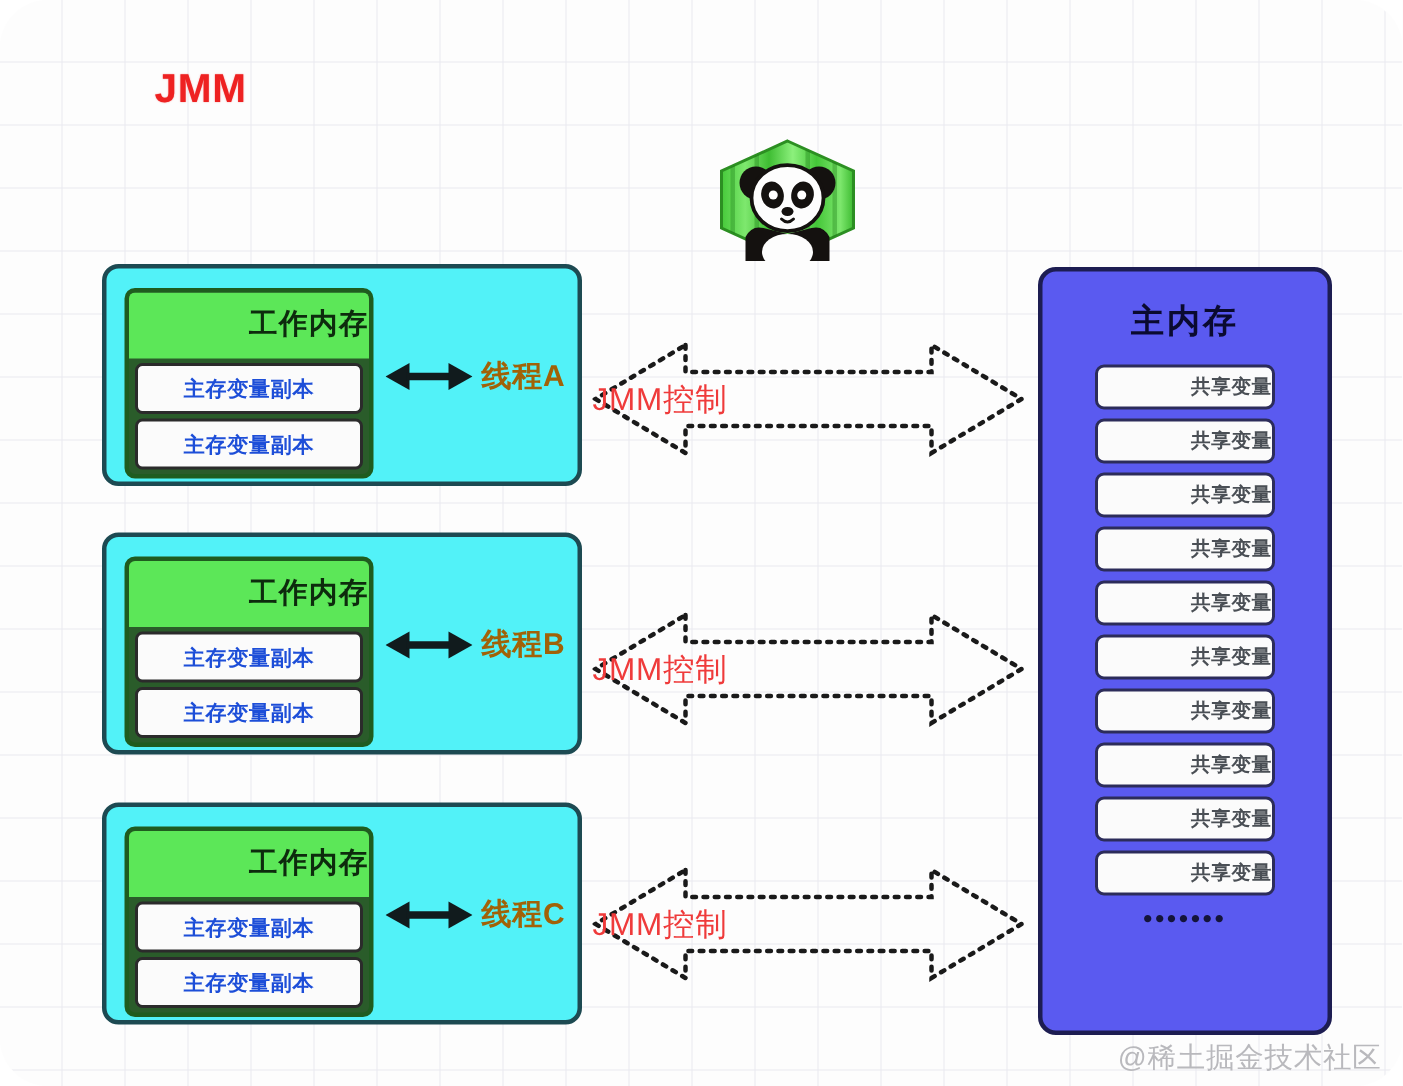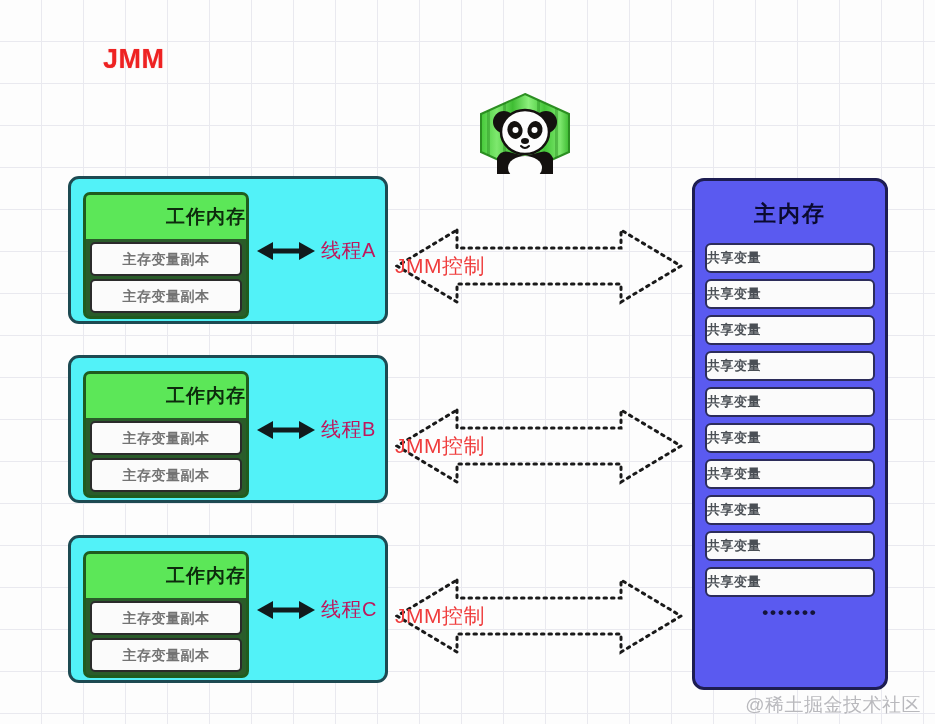--- a/index.html
+++ b/index.html
@@ -18,20 +18,21 @@
     position: relative;
     width: 935px;
     height: 724px;
     background-color: #fdfdfd;
     background-image:
       linear-gradient(to right, #e9e9ef 1px, transparent 1px),
       linear-gradient(to bottom, #e9e9ef 1px, transparent 1px);
     background-size: 42px 42px;
     background-position: -1px -1px;
     overflow: hidden;
+    border-radius: 32px;
   }
 
   
   #jmm-title {
     position: absolute;
     left: 103px;
     top: 44px;
     font-size: 27px;
     font-weight: bold;
     color: #ee2222;
@@ -85,41 +86,41 @@
     letter-spacing: 1px;
   }
   .copy-row {
     height: 30px;
     line-height: 30px;
     margin: 3px 4px;
     text-align: center;
     background: #fbfbfb;
     border: 2px solid #2b2b2b;
     border-radius: 5px;
-    color: #737373;
+    color: #1d4ed8;
     font-size: 14px;
     font-weight: bold;
     letter-spacing: 0.5px;
   }
 
   .thread-arrow {
     position: absolute;
     left: 186px;
     top: 61px;
     width: 58px;
     height: 22px;
   }
   .thread-label {
     position: absolute;
     left: 250px;
     top: 58px;
     width: 64px;
     font-size: 20px;
-    font-weight: normal;
-    color: #be185d;
+    font-weight: bold;
+    color: #a16207;
     letter-spacing: 0.5px;
   }
 
   
   .jmm-arrow {
     position: absolute;
     left: 395px;
     width: 288px;
     height: 108px;
   }
@@ -143,36 +144,36 @@
   #main-memory {
     position: absolute;
     left: 692px;
     top: 178px;
     width: 196px;
     height: 512px;
     box-sizing: border-box;
     background: #5a5af0;
     border: 3px solid #1d1d52;
     border-radius: 12px;
-    padding: 0 10px;
+    padding: 0 35px;
   }
   #main-memory-title {
     height: 62px;
     line-height: 66px;
     text-align: center;
     color: #0a0a30;
     font-size: 22px;
     font-weight: bold;
     letter-spacing: 2px;
   }
   .shared-row {
     height: 26px;
     line-height: 26px;
     margin-bottom: 6px;
-    text-align: left;
+    text-align: right;
     background: #fbfbfb;
     border: 2px solid #2c2c5a;
     border-radius: 6px;
     color: #4a4f55;
     font-size: 13px;
     font-weight: bold;
     letter-spacing: 0.5px;
   }
   #main-memory-ellipsis {
     text-align: center;

